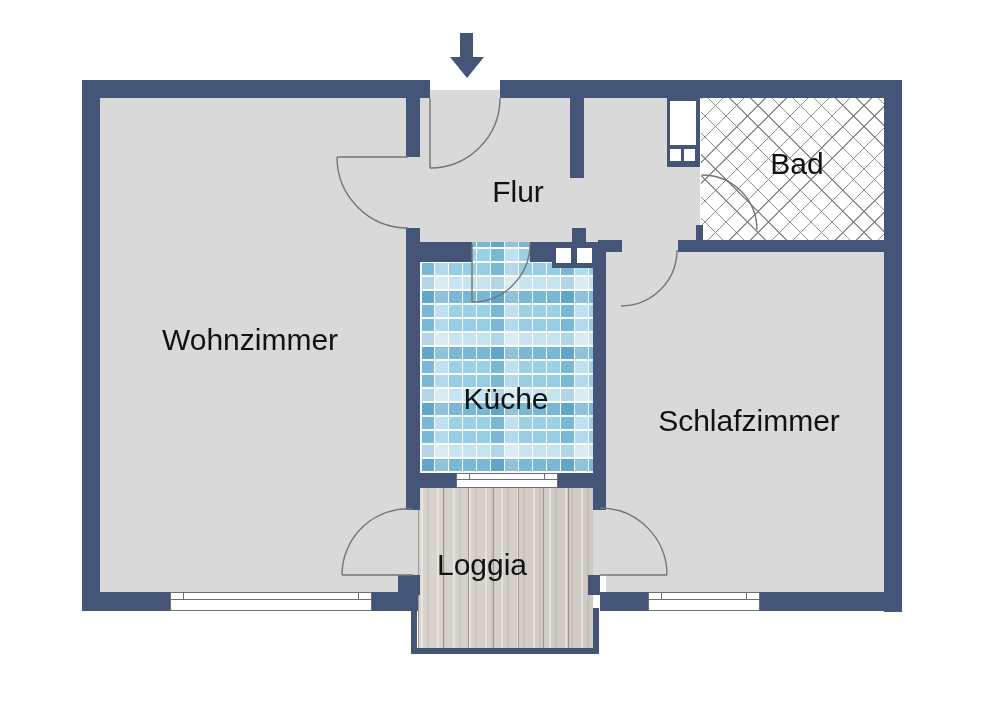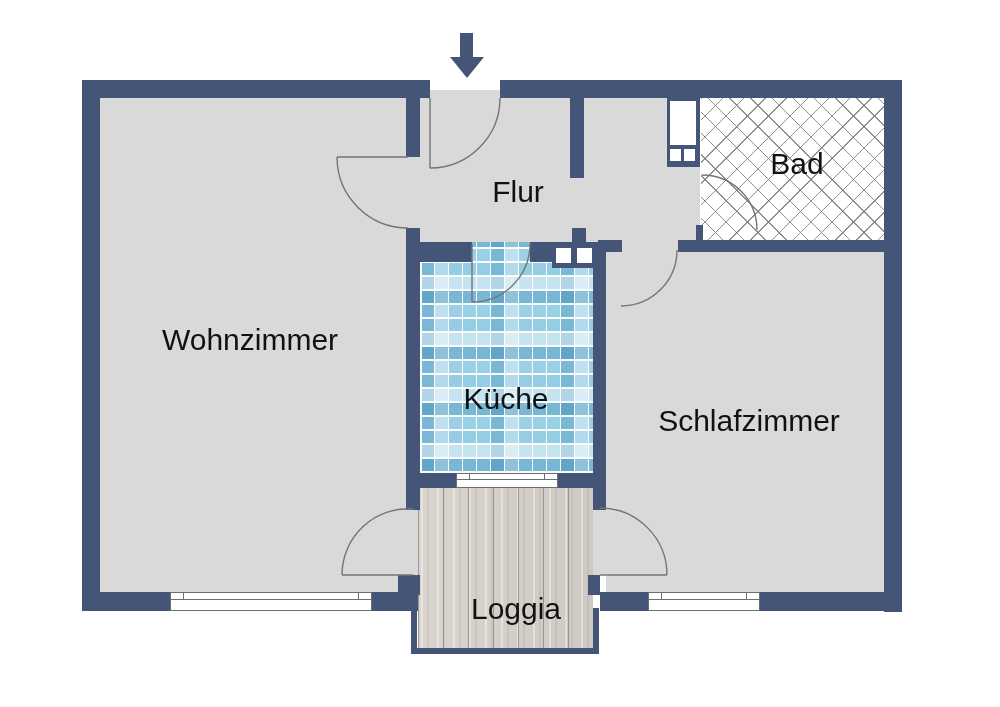--- a/index.html
+++ b/index.html
@@ -136,15 +136,15 @@
   <div>
     <div class="arrow-shaft" style="left:460px;top:33px;width:13px;height:26px;"></div>
     <div class="arrow-head" style="left:450px;top:57px;"></div>
   </div>
 
   <div class="room-label" style="left:250px;top:340px;">Wohnzimmer</div>
   <div class="room-label" style="left:518px;top:192px;">Flur</div>
   <div class="room-label" style="left:506px;top:371px;margin-top:28px;">Küche</div>
   <div class="room-label" style="left:797px;top:164px;">Bad</div>
   <div class="room-label" style="left:749px;top:421px;">Schlafzimmer</div>
-  <div class="room-label" style="left:516px;top:565px;margin-top:44px;">Loggia</div>
+  <div class="room-label" style="left:482px;top:565px;">Loggia</div>
 
 </div>
 
 </body></html>

